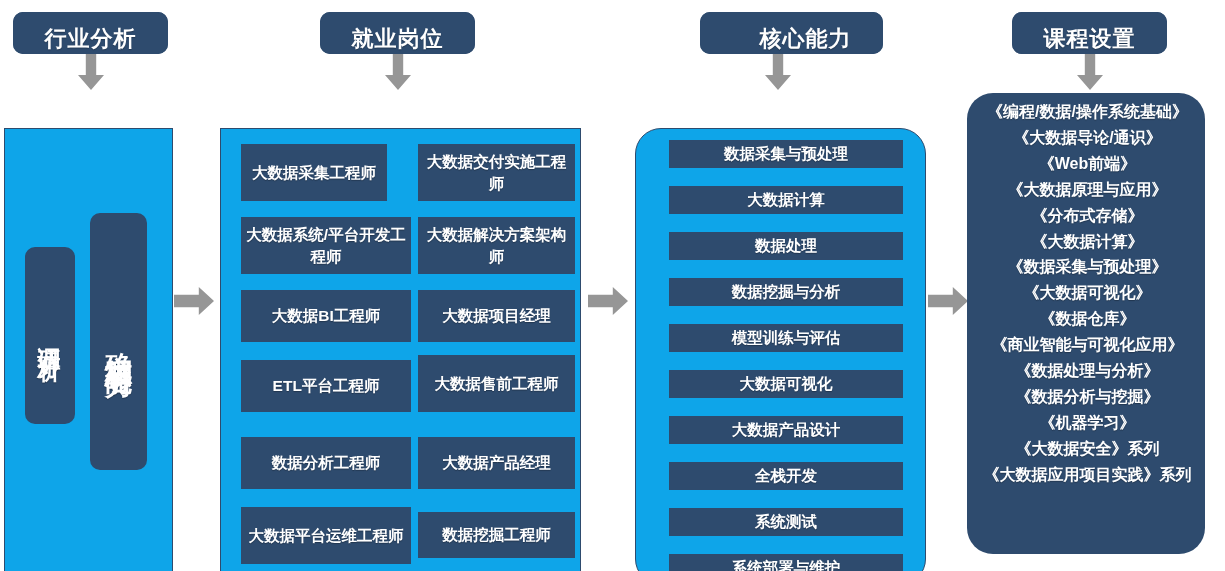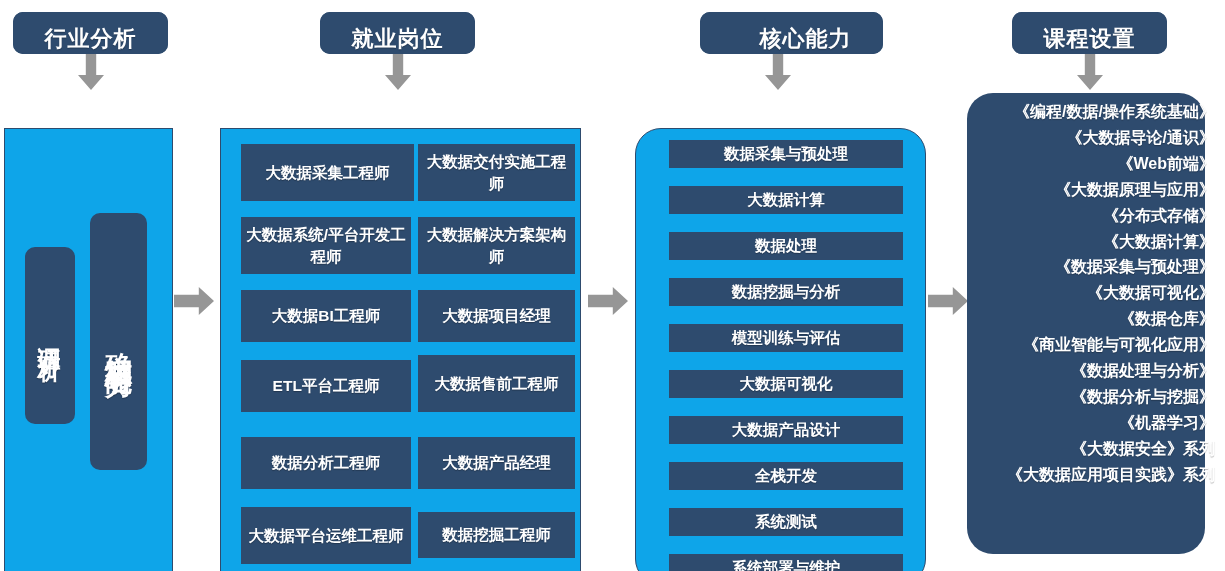--- a/index.html
+++ b/index.html
@@ -127,21 +127,20 @@
     position: absolute;
     text-align: center;
     color: #ffffff;
     font-size: 16px;
     font-weight: bold;
     line-height: 1.62;
     text-shadow: 0 1px 1px rgba(0,0,0,.28);
   }
   .course-line {
     white-space: nowrap;
-    text-align: right;
   }
   .course-line.wrap {
     white-space: normal;
   }
 </style>
 </head>
 <body>
 
 <div class="stage">
 
@@ -171,21 +170,21 @@
     <div class="vbox small" style="left:20px; top:118px; width:50px; height:177px;">
       <span>调研分析</span>
     </div>
     <div class="vbox large" style="left:85px; top:84px; width:57px; height:257px;">
       <span>确定核心能力</span>
     </div>
   </div>
 
   <div class="panel-outline" style="left:220px; top:93px; width:361px; height:463px;">
 
-    <div class="job-card" style="left:20px; top:15px;  width:173px; height:57px;">
+    <div class="job-card" style="left:20px; top:15px;  width:146px; height:57px;">
         <span>大数据采集工程师</span>
       </div>
     <div class="job-card" style="left:20px; top:88px;  width:170px; height:57px;justify-content:center;">
         <span>大数据系统/平台开发工程师</span>
       </div>
     <div class="job-card" style="left:20px; top:161px; width:170px; height:52px;">
         <span>大数据BI工程师</span>
       </div>
     <div class="job-card" style="left:20px; top:231px; width:170px; height:52px;">
         <span>ETL平台工程师</span>

